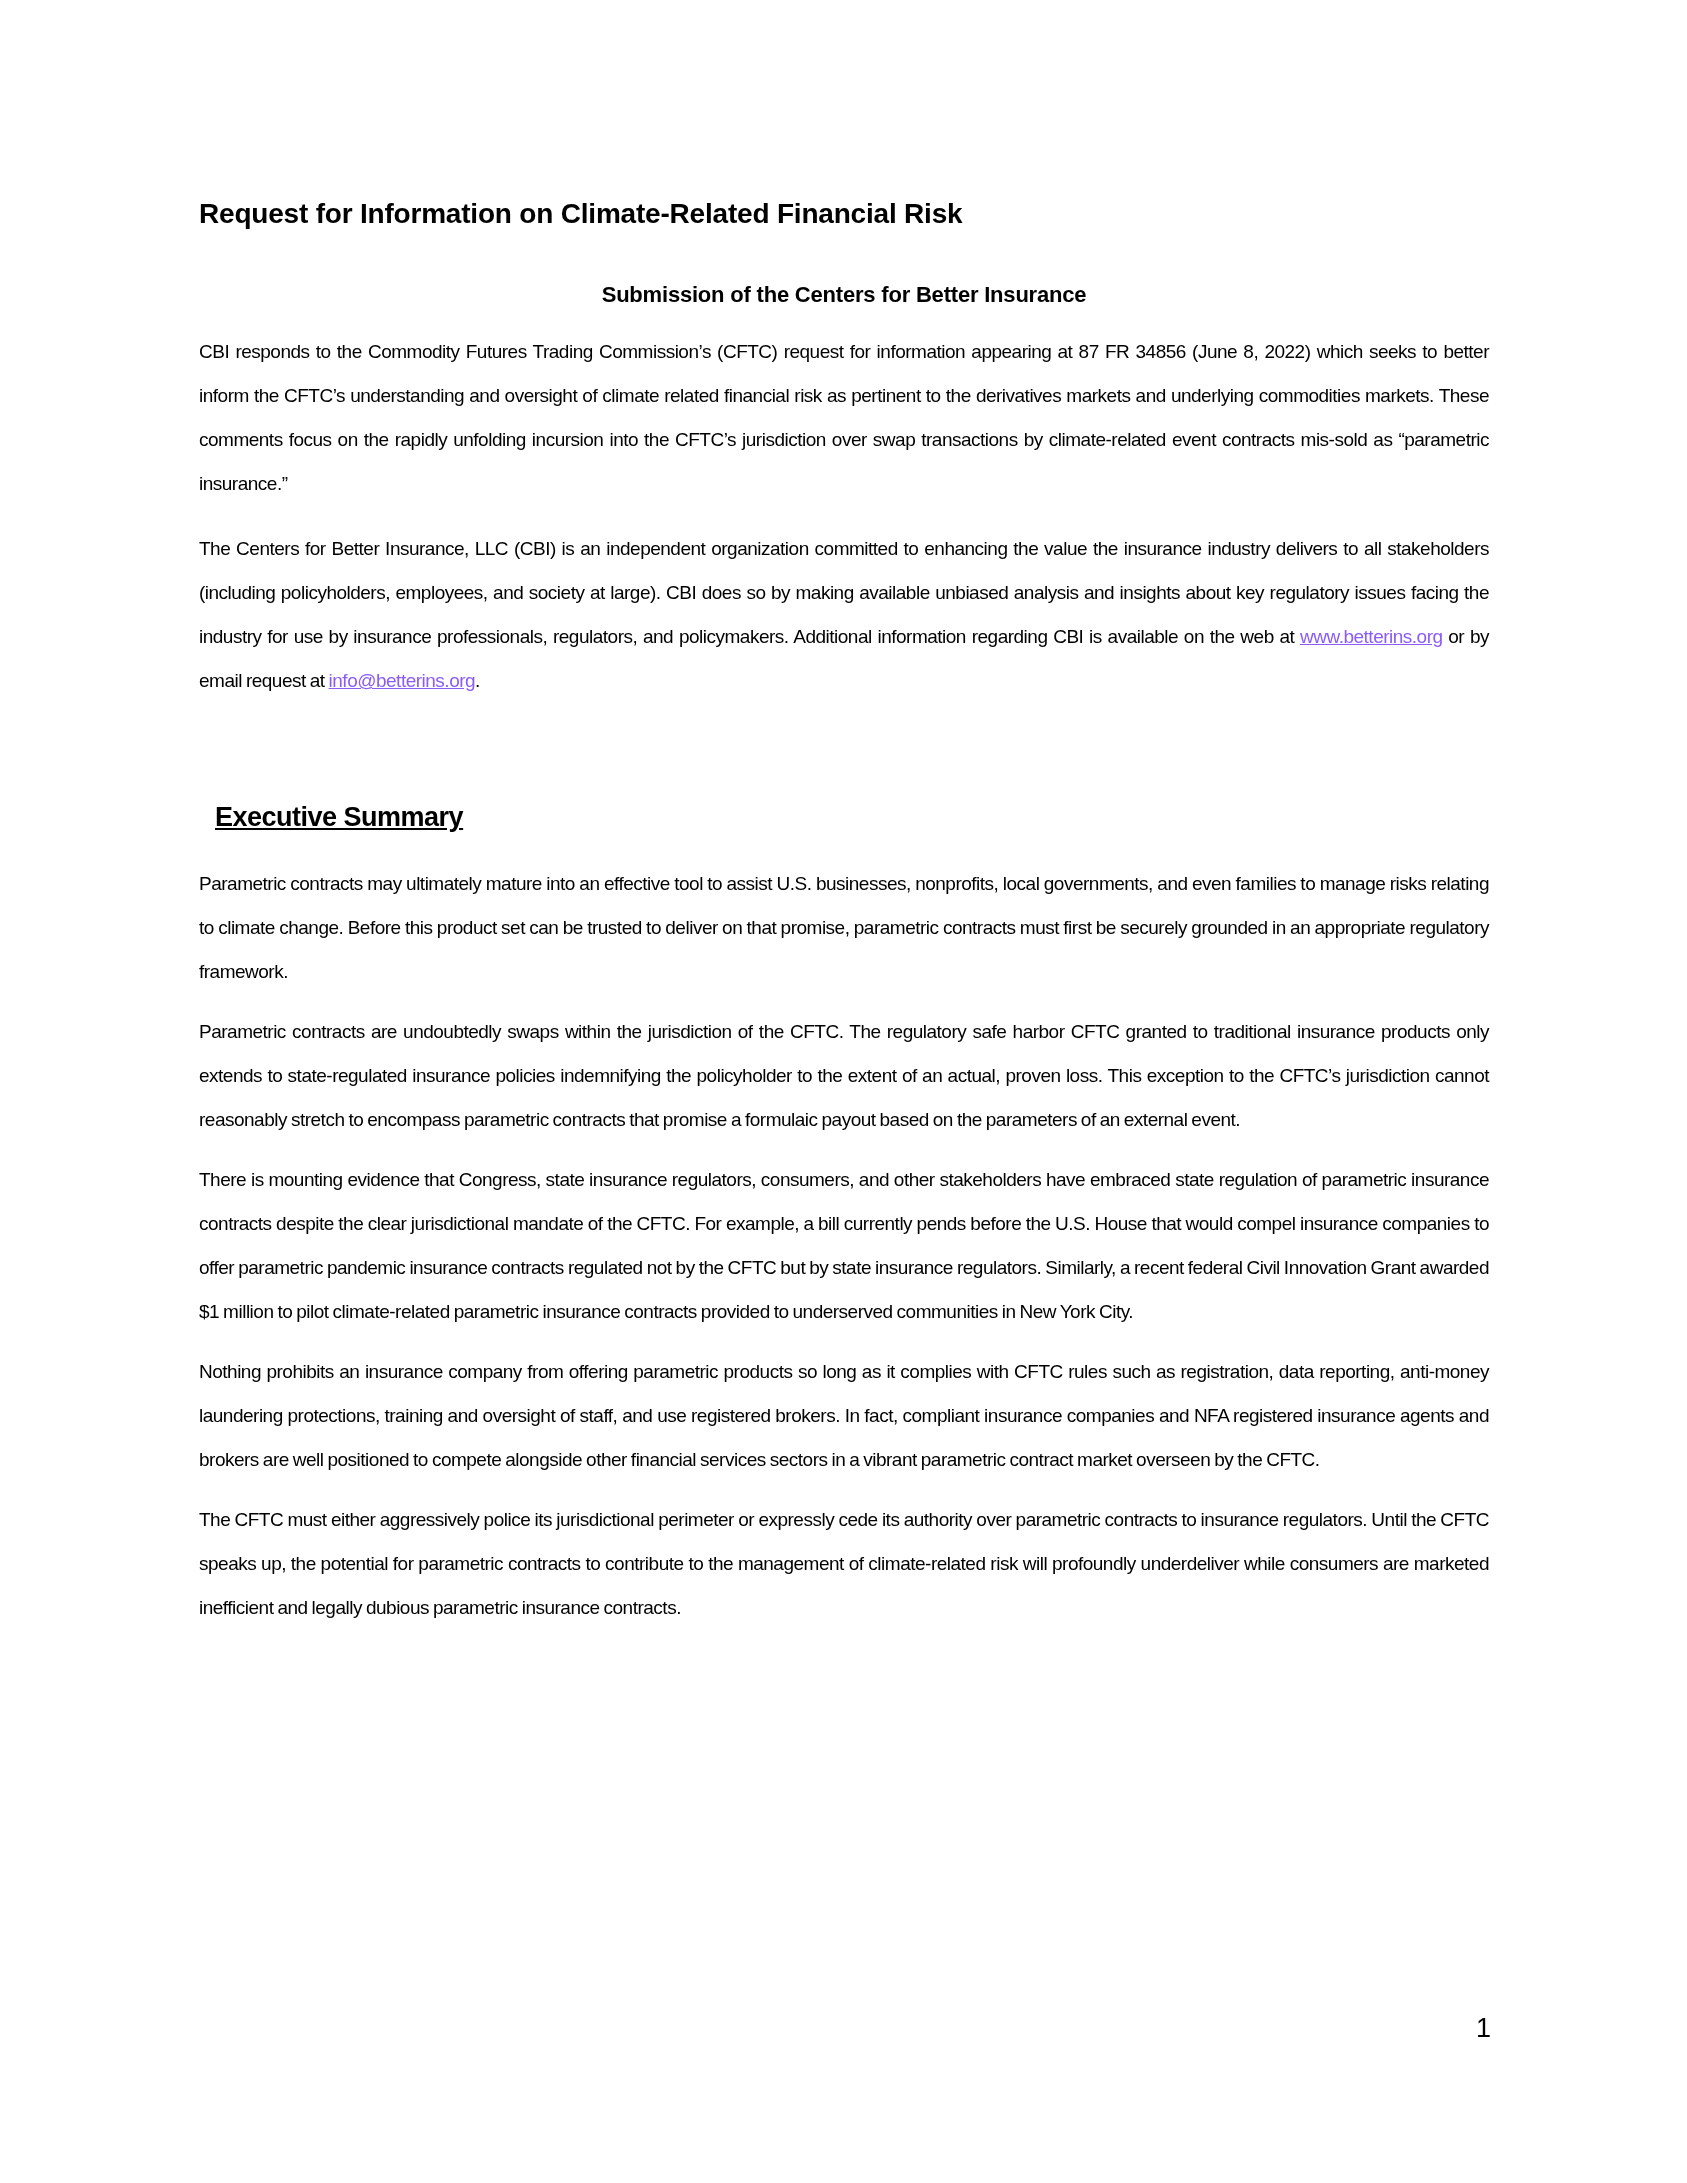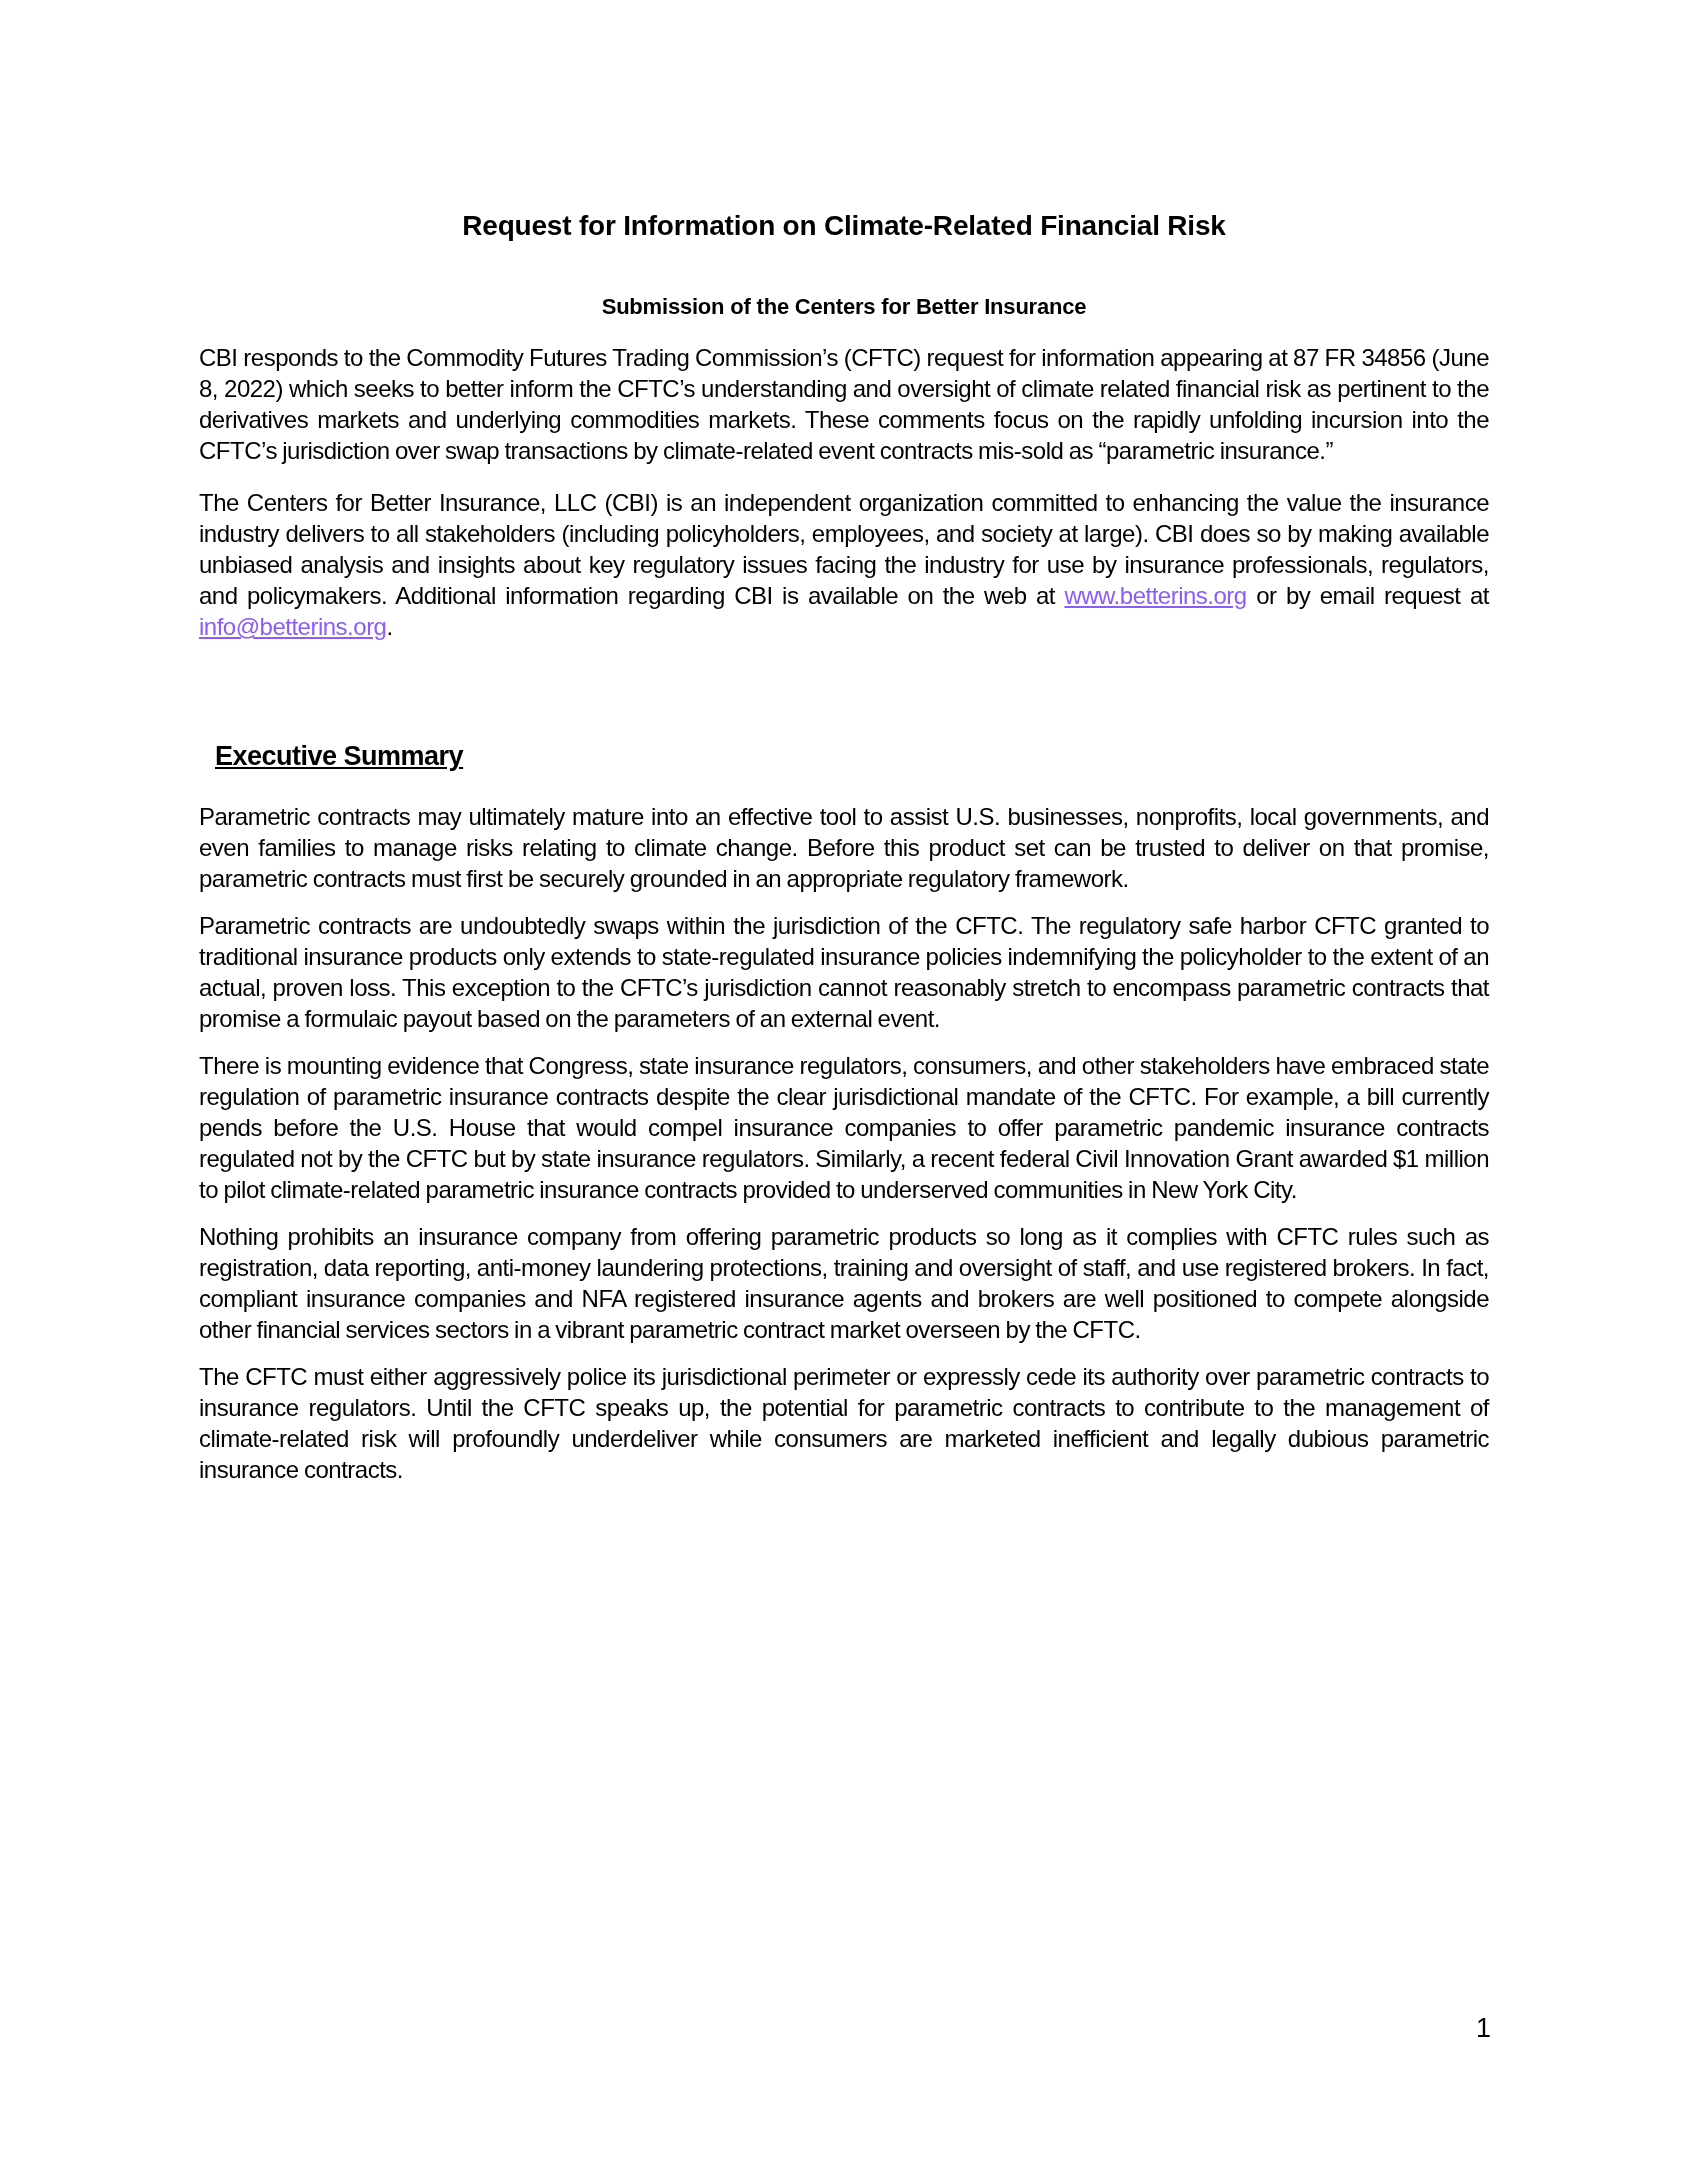--- a/index.html
+++ b/index.html
@@ -23,38 +23,37 @@
       height: 2183px;
       background: #ffffff;
     }
     .content {
       position: absolute;
       left: 199px;
       top: 196px;
       width: 1290px;
     }
     .title {
-      text-align: center;
       font-weight: bold;
       font-size: 28px;
       line-height: 35px;
-      margin: 12px;
+      margin: 0;
       letter-spacing: -0.2px;
     }
     .subtitle {
       text-align: center;
       font-weight: bold;
       font-size: 22px;
       line-height: 35px;
       margin: 46px 0 0 0;
       letter-spacing: -0.2px;
     }
     .para {
-      font-size: 24px;
-      line-height: 31px;
+      font-size: 19px;
+      line-height: 44px;
       text-align: justify;
       margin: 0;
       letter-spacing: -0.5px;
       word-spacing: -0.8px;
     }
     .p1 { margin-top: 18px; }
     .p2 { margin-top: 21.4px; }
     .section-heading {
       font-weight: bold;
       font-size: 27px;

